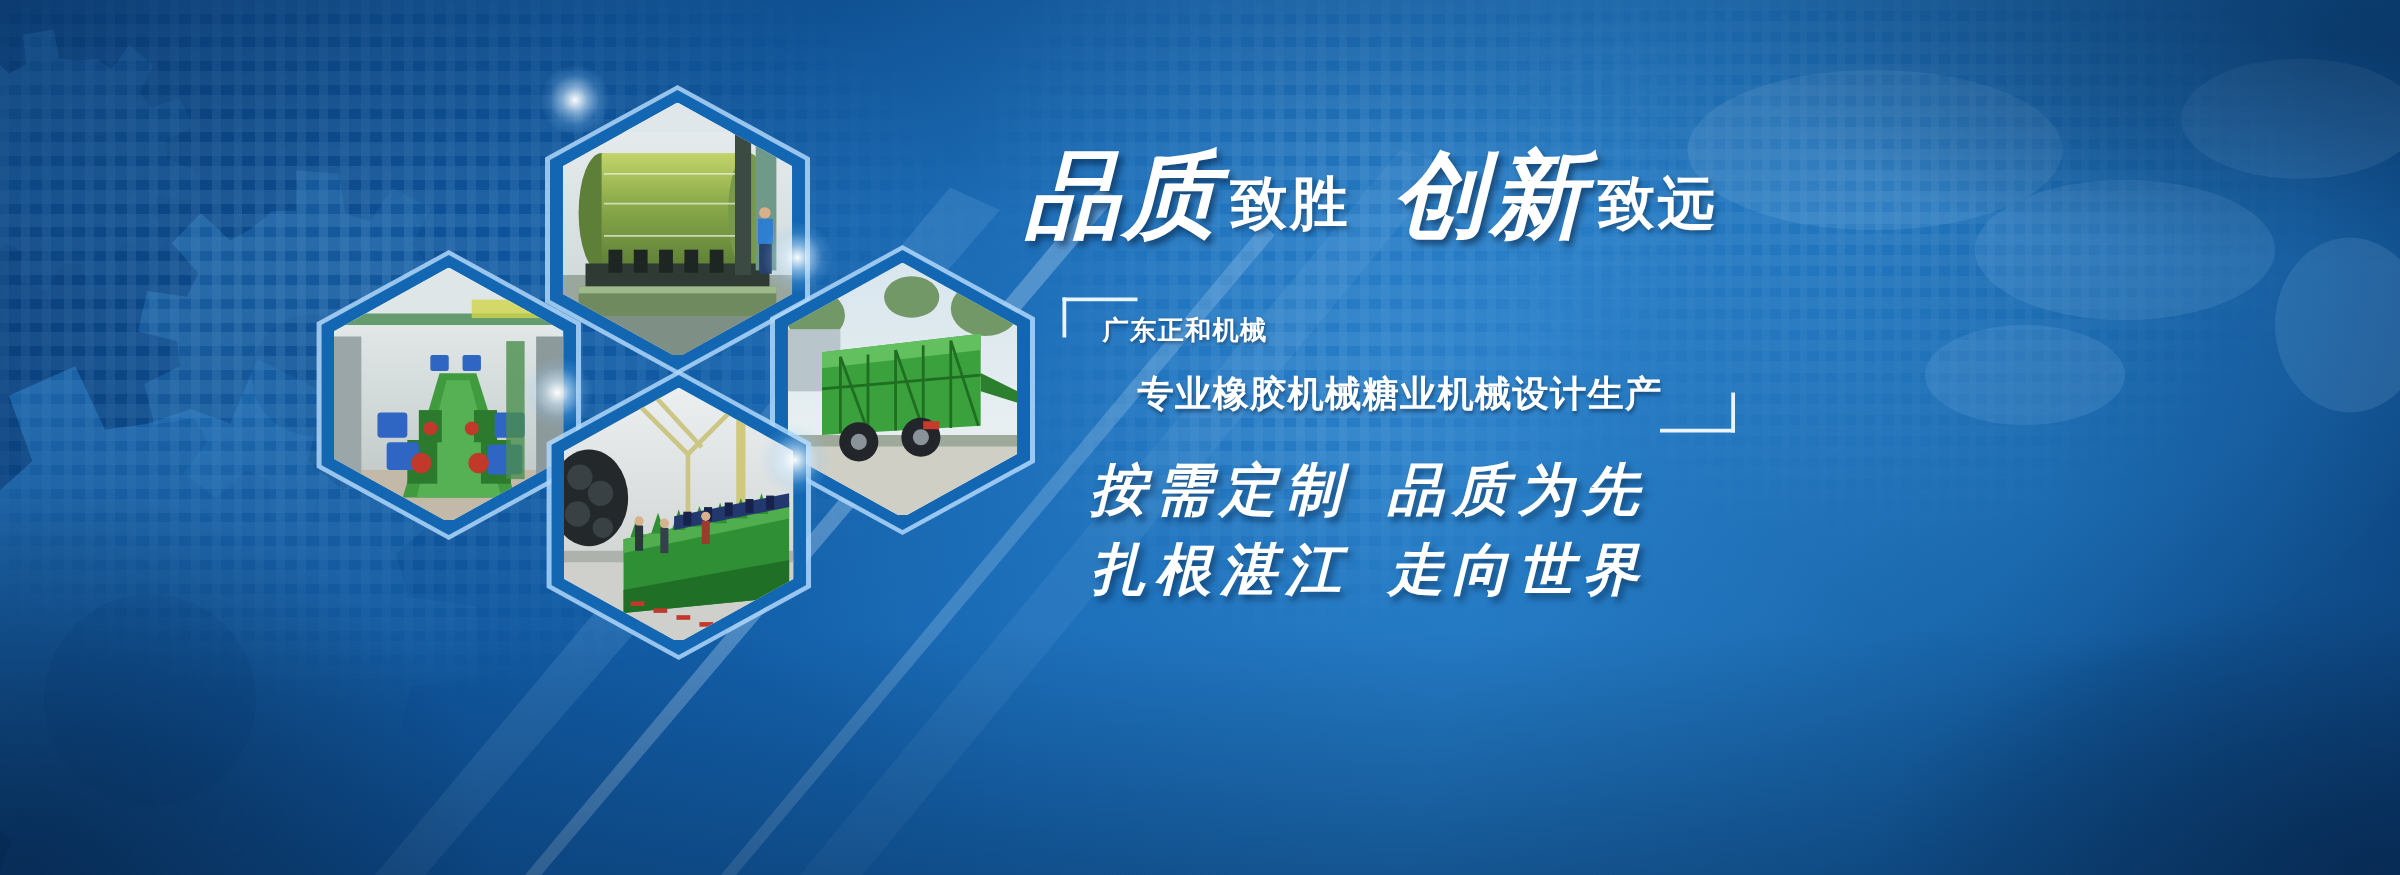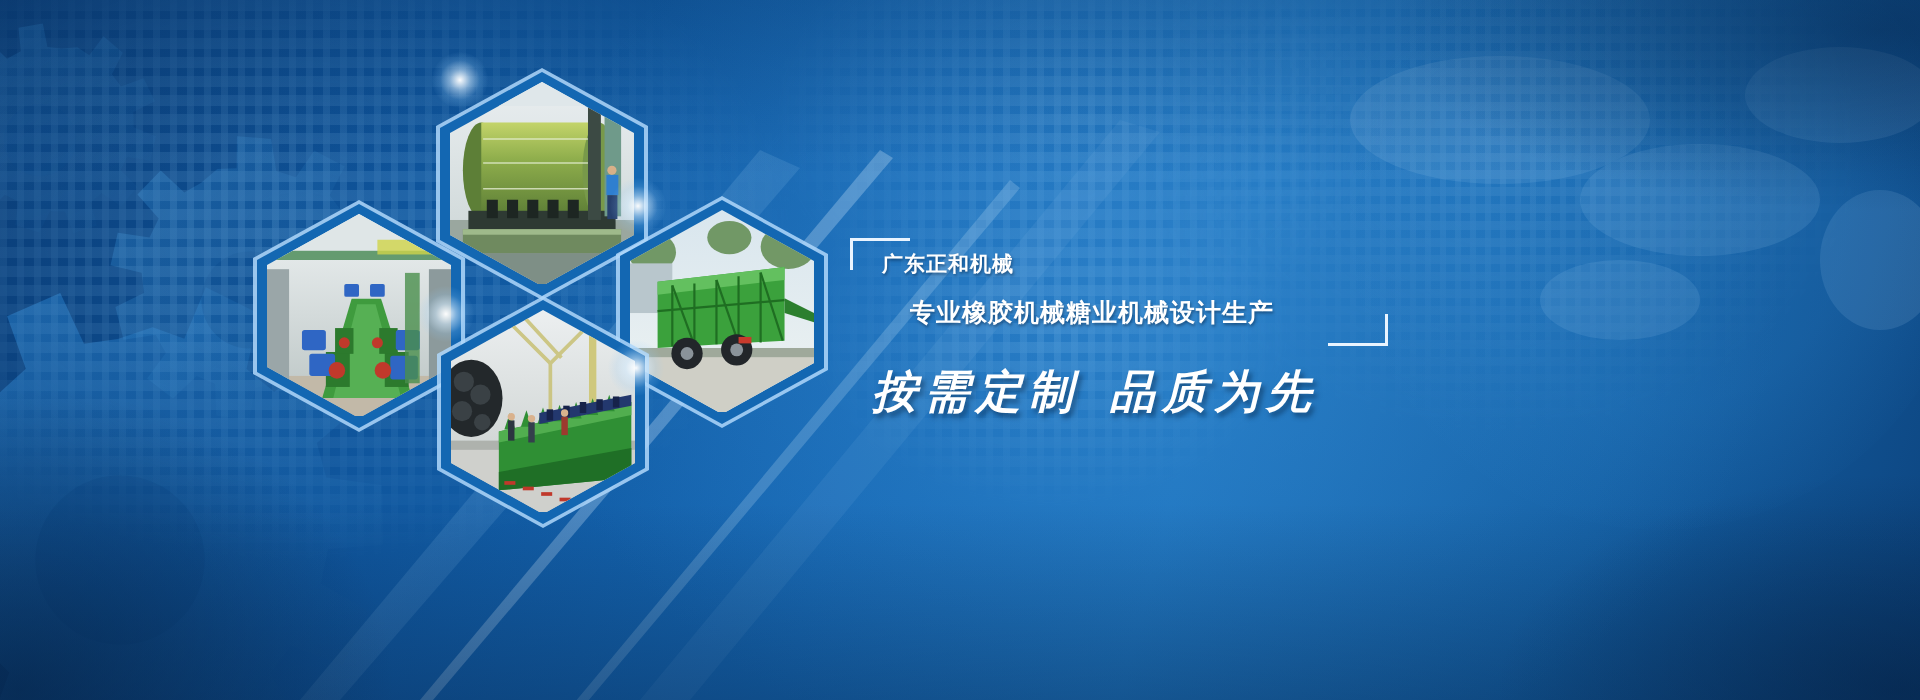--- a/index.html
+++ b/index.html
@@ -104,21 +104,21 @@
   .br-tl { position:absolute; left:0; top:0; width:60px; height:3px; background:#eaf4ff; }
   .br-tl-v { position:absolute; left:0; top:0; width:3px; height:32px; background:#eaf4ff; }
   .br-br { position:absolute; right:-38px; bottom:0; width:60px; height:3px; background:#eaf4ff; }
   .br-br-v { position:absolute; right:-38px; bottom:0; width:3px; height:32px; background:#eaf4ff; }
   .co-line {
     font-family:"Liberation Sans","DejaVu Sans",sans-serif;
     font-weight:700; color:#ffffff; letter-spacing:1px;
     text-shadow:1px 2px 3px rgba(4,30,60,.5);
   }
   .co-1 { position:absolute; left:32px; top:12px; font-size:21px; }
-  .co-2 { position:absolute; left:60px; top:58px; font-size:25px; }
+  .co-2 { position:absolute; left:60px; top:58px; font-size:29px; }
 
   .slogan {
     position:absolute; left:52px;
     font-family:Liberation Mono, monospace;
     font-style:italic; font-weight:700; color:#ffffff;
     font-size:45px; letter-spacing:7px; white-space:nowrap;
     text-shadow:3px 4px 5px rgba(4,30,60,.5);
   }
   .slogan-1 { top:362px; }
   .slogan-2 { top:426px; }
@@ -423,29 +423,35 @@
     </div>
 
     <div class="sparkle" style="left:432px; top:52px;"></div>
     <div class="sparkle" style="left:610px; top:178px;"></div>
     <div class="sparkle" style="left:418px; top:286px;"></div>
     <div class="sparkle" style="left:608px; top:340px;"></div>
   </div>
 
   <div id="text-col">
 
+    <div class="headline">
+      <span class="cal-big">品质</span><span class="hei-mid">致胜</span><span class="gap"></span><span class="cal-big">创新</span><span class="hei-mid">致远</span>
+    </div>
 
     <div class="company-block">
       <div class="br-tl"></div>
       <div class="br-tl-v"></div>
       <div class="br-br"></div>
       <div class="br-br-v"></div>
       <div class="co-line co-1">广东正和机械</div>
       <div class="co-line co-2">专业橡胶机械糖业机械设计生产</div>
     </div>
 
     <div class="slogan slogan-1">
       <span>按需定制</span><span class="sgap"></span><span>品质为先</span>
     </div>
 
+    <div class="slogan slogan-2">
+      <span>扎根湛江</span><span class="sgap"></span><span>走向世界</span>
+    </div>
 
   </div>
 </div>
 
 </body></html>

